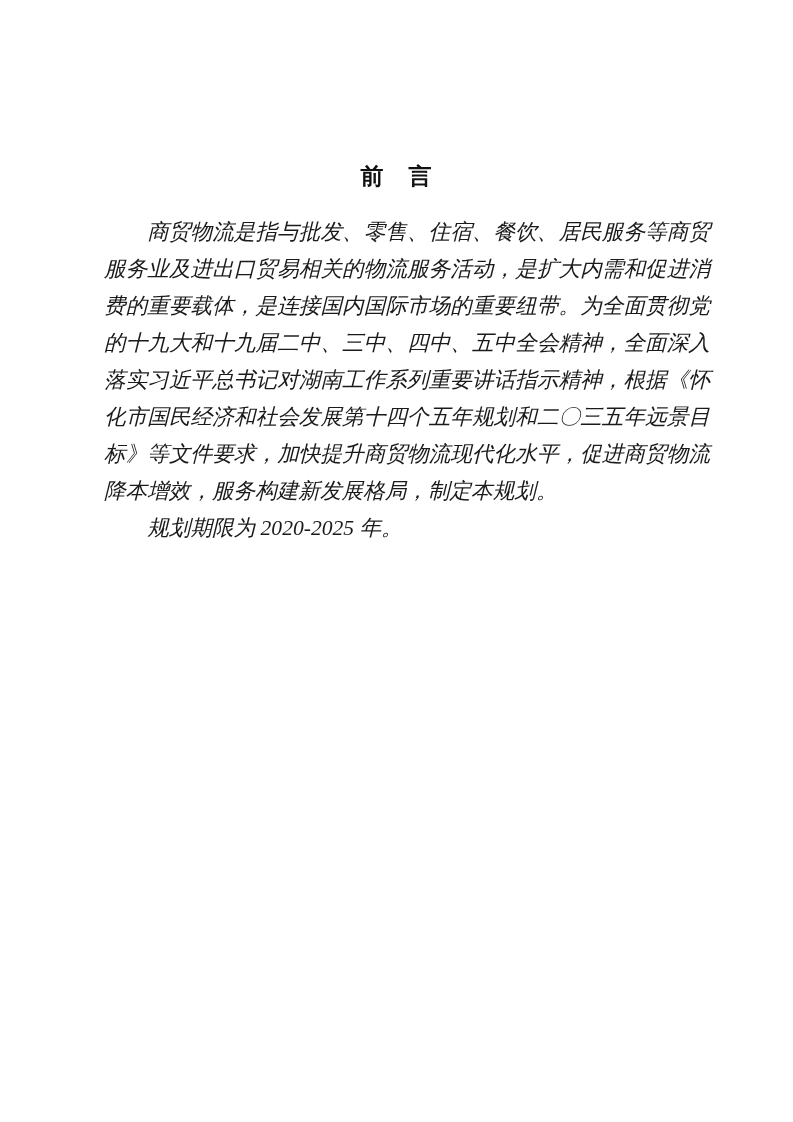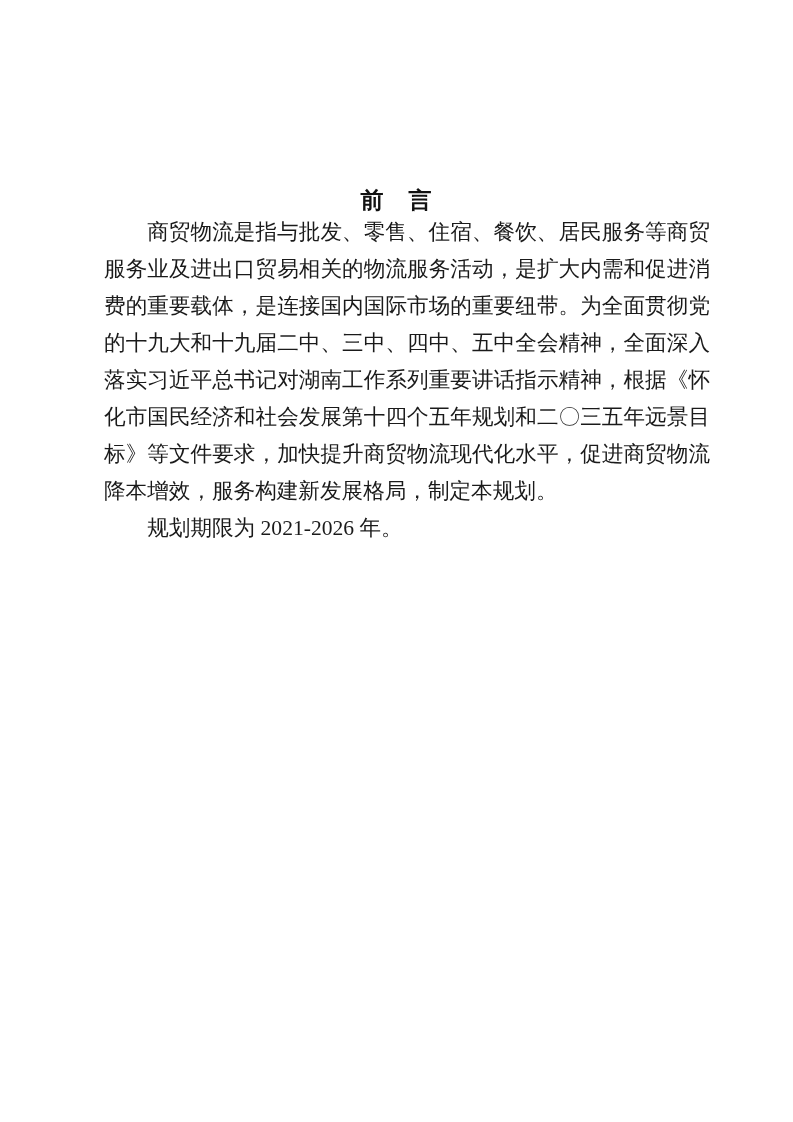--- a/index.html
+++ b/index.html
@@ -19,27 +19,27 @@
     top: 161px;
     left: 0;
     width: 793px;
     text-align: center;
     font-family: "Liberation Sans", "DejaVu Sans", sans-serif;
     font-weight: bold;
     font-size: 23px;
     line-height: 30px;
     color: #111111;
     letter-spacing: 1px;
-    margin-top: 24px;
   }
   .doc-body {
     position: absolute;
     left: 104px;
     top: 214px;
     width: 606px;
+    font-style: italic;
   }
   .doc-para {
     margin: 0;
     font-family: "Liberation Serif", "DejaVu Serif", serif;
     font-size: 21.6px;
     line-height: 37px;
     color: #1a1a1a;
     text-align: justify;
     text-justify: inter-ideograph;
     text-indent: 2em;
@@ -47,15 +47,15 @@
   }
 </style>
 </head>
 <body>
 
 <div class="page">
   <div class="doc-title">前　言</div>
 
   <div class="doc-body">
     <p class="doc-para">商贸物流是指与批发、零售、住宿、餐饮、居民服务等商贸服务业及进出口贸易相关的物流服务活动，是扩大内需和促进消费的重要载体，是连接国内国际市场的重要纽带。为全面贯彻党的十九大和十九届二中、三中、四中、五中全会精神，全面深入落实习近平总书记对湖南工作系列重要讲话指示精神，根据《怀化市国民经济和社会发展第十四个五年规划和二〇三五年远景目标》等文件要求，加快提升商贸物流现代化水平，促进商贸物流降本增效，服务构建新发展格局，制定本规划。</p>
-    <p class="doc-para">规划期限为 2021-2026 年。</p>
+    <p class="doc-para">规划期限为 2020-2025 年。</p>
   </div>
 </div>
 
 </body></html>

